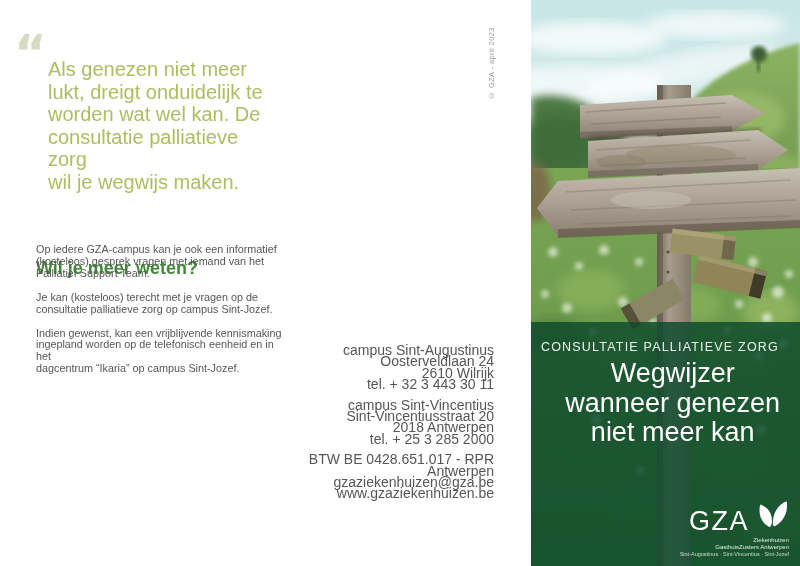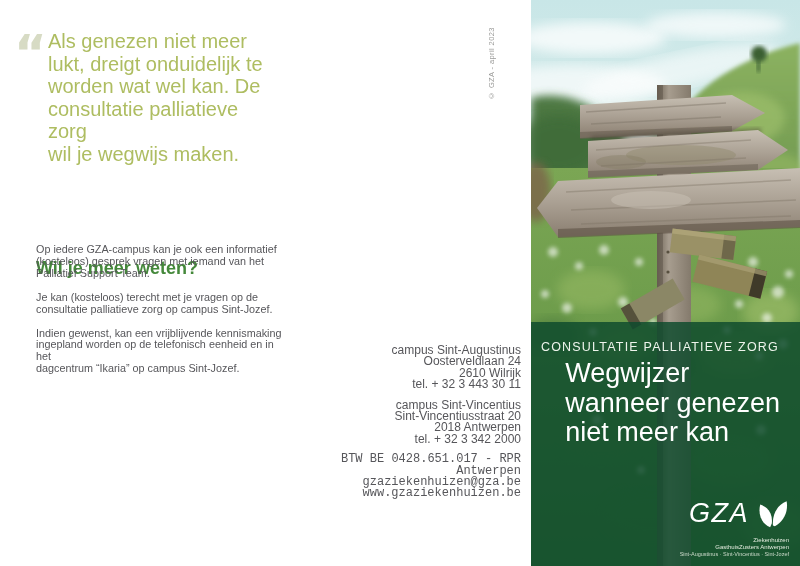--- a/index.html
+++ b/index.html
@@ -7,61 +7,61 @@
     position:relative;width:800px;height:566px;background:#ffffff;
     font-family:"Liberation Sans",sans-serif;overflow:hidden;
   }
   
   .quote-icon{
     position:absolute;left:14px;top:28px;
     font-family:"DejaVu Sans",sans-serif;
     font-size:50px;line-height:1;color:#d7dbc4;font-weight:bold;
   }
   .quote-text{
-    position:absolute;left:48px;top:30px;width:230px;
+    position:absolute;left:48px;top:58px;width:230px;
     font-size:20px;line-height:22.6px;color:#aebd61;
     white-space:pre-line;
   }
   .heading{
     position:absolute;left:36px;top:210px;
     font-size:18px;font-weight:bold;color:#44883a;margin-top:48px;
   }
   .body-copy{
     position:absolute;left:36px;top:244px;width:250px;
     font-size:10.8px;line-height:11.9px;color:#56565a;
   }
   .body-copy p{margin:0 0 12px 0;white-space:pre-line;}
   
   .contact{
-    position:absolute;right:279px;top:345px;width:210px;
-    text-align:right;font-size:12px;line-height:11.4px;color:#56565a;
+    position:absolute;right:306px;top:345px;width:210px;
+    text-align:right;font-size:14px;line-height:11.4px;color:#56565a;
   }
   .contact .block{margin:0 0 9px 0;white-space:pre-line;}
-  .contact .legal{white-space:pre-line;font-family:Liberation Mono, monospace;}
+  .contact .legal{white-space:pre-line;}
   .copyright{
     position:absolute;left:487px;top:26px;height:74px;
     writing-mode:vertical-rl;transform:rotate(180deg);
     font-size:7.5px;letter-spacing:.4px;color:#9b9b99;white-space:nowrap;
   }
   
   .cover{position:absolute;left:531px;top:0;width:269px;height:566px;}
   .cover svg.photo{position:absolute;left:0;top:0;display:block;}
   .kicker{
     position:absolute;right:21px;top:340px;
     font-size:12.5px;letter-spacing:1.2px;color:#eef4ec;white-space:nowrap;
   }
   .cover-title{
     position:absolute;right:20px;top:359px;
-    font-size:27px;line-height:29.5px;color:#ffffff;text-align:left;
+    font-size:27px;line-height:29.5px;color:#ffffff;text-align:center;
     white-space:pre-line;
   }
   .logo{
     position:absolute;right:11px;top:498px;text-align:right;color:#ffffff;
   }
-  .logo .row{display:flex;align-items:flex-start;justify-content:flex-end;gap:6px;font-style:italic;}
+  .logo .row{display:flex;align-items:flex-end;justify-content:flex-end;gap:6px;}
   .logo .word{font-size:27px;line-height:30px;letter-spacing:1.5px;font-weight:normal;}
   .logo .subs{margin-top:1px;font-size:6px;line-height:7px;color:#e4ecdf;}
   .logo .subs .s3{font-size:5.5px;opacity:.85;}
 </style>
 </head>
 <body>
 
 <div class="page">
 
   <div class="quote-icon">“</div>
@@ -85,21 +85,21 @@
   </div>
 
   <div class="contact">
     <div class="block">campus Sint-Augustinus
 Oosterveldlaan 24
 2610 Wilrijk
 tel. + 32 3 443 30 11</div>
     <div class="block">campus Sint-Vincentius
 Sint-Vincentiusstraat 20
 2018 Antwerpen
-tel. + 32 3 342 2000</div>
+tel. + 25 3 285 2000</div>
     <div class="legal">BTW BE 0428.651.017 - RPR Antwerpen
 gzaziekenhuizen@gza.be
 www.gzaziekenhuizen.be</div>
   </div>
 
   <div class="copyright">© GZA - april 2023</div>
 
   <div class="cover">
     <svg class="photo" width="269" height="566" viewBox="0 0 269 566" aria-hidden="true">
       <defs>

